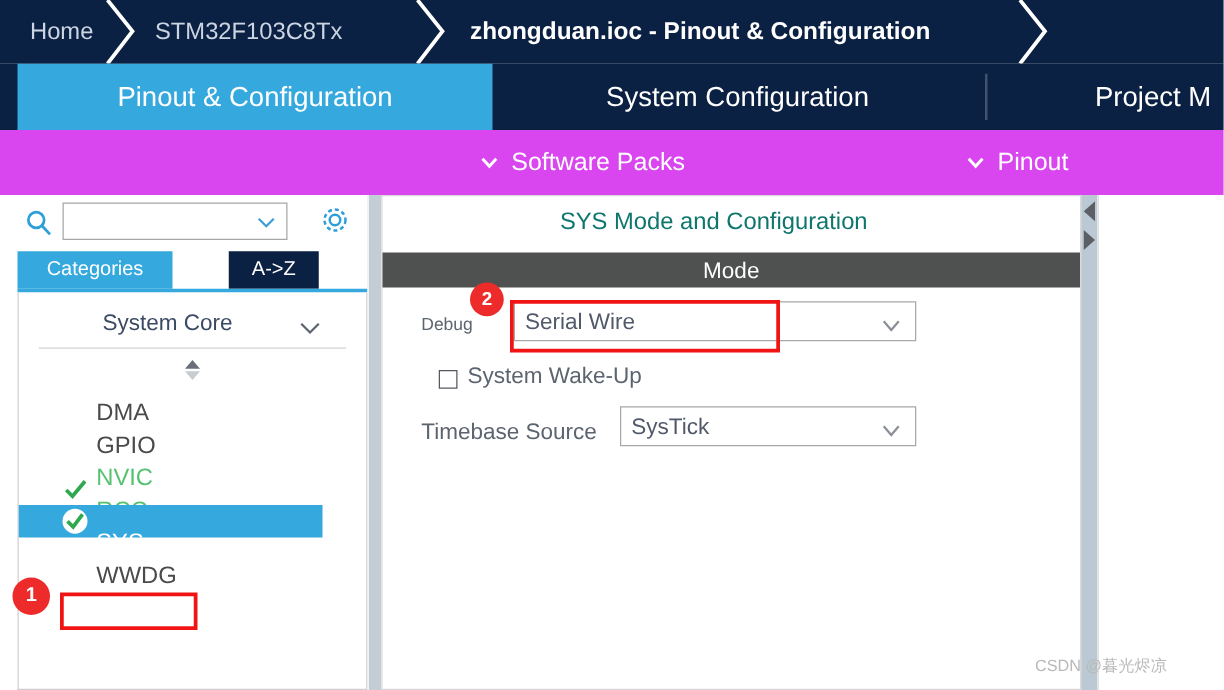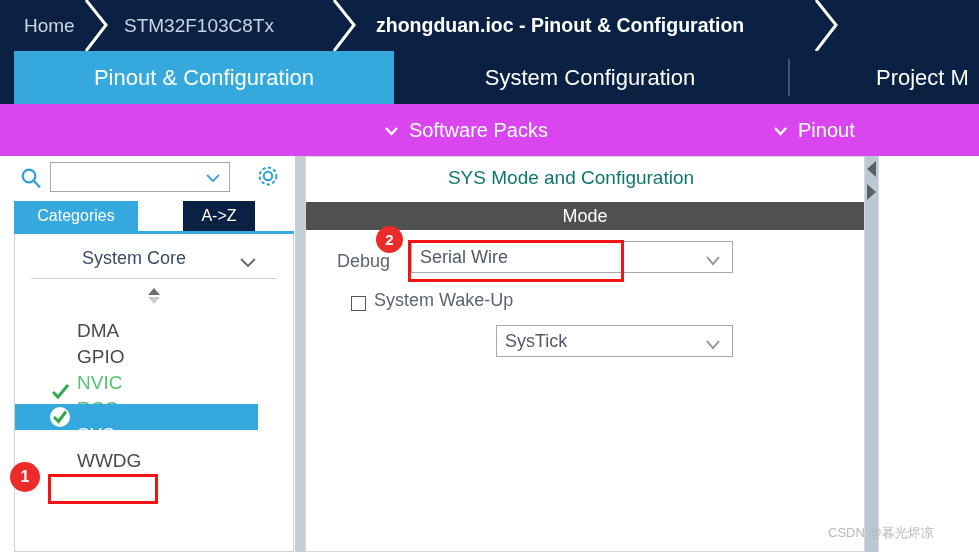--- a/index.html
+++ b/index.html
@@ -110,21 +110,21 @@
   }
   #panel-title{
     position:absolute;left:0;top:10px;width:530px;text-align:center;
     font-size:19px;color:#0f766e;
   }
   #mode-bar{
     position:absolute;left:0;top:45px;width:558px;height:28px;
     background:#4e514f;color:#ffffff;font-size:18px;
     display:flex;align-items:center;justify-content:center;
   }
-  #debug-label{position:absolute;left:31px;top:94px;font-size:18px;color:#5c6470;}
+  #debug-label{position:absolute;left:31px;top:94px;font-size:14px;color:#5c6470;}
   #debug-combo{
     position:absolute;left:105px;top:84px;width:322px;height:32px;
     border:1px solid #a8a8a8;background:#ffffff;box-sizing:border-box;
   }
   #debug-value{position:absolute;left:8px;top:5px;font-size:18px;color:#51596a;}
   #debug-chevron{position:absolute;right:10px;top:9px;}
   #wake-check{
     position:absolute;left:45px;top:139px;width:15px;height:15px;
     border:1.6px solid #55595f;background:#ffffff;box-sizing:border-box;
   }
@@ -337,20 +337,21 @@
     <span id="debug-chevron">
       <svg width="18" height="18" viewBox="0 0 18 18">
           <path d="M3 6 L9 13 L15 6" fill="none" stroke="#8b8f97" stroke-width="1.8"></path>
         </svg>
     </span>
   </div>
 
   <div id="wake-check"></div>
   <span id="wake-label">System Wake-Up</span>
 
+  <span id="tb-label">Timebase Source</span>
   <div id="tb-combo">
     <span id="tb-value">SysTick</span>
     <span id="tb-chevron">
       <svg width="18" height="18" viewBox="0 0 18 18">
           <path d="M3 6 L9 13 L15 6" fill="none" stroke="#8b8f97" stroke-width="1.8"></path>
         </svg>
     </span>
   </div>
 </div>
 

